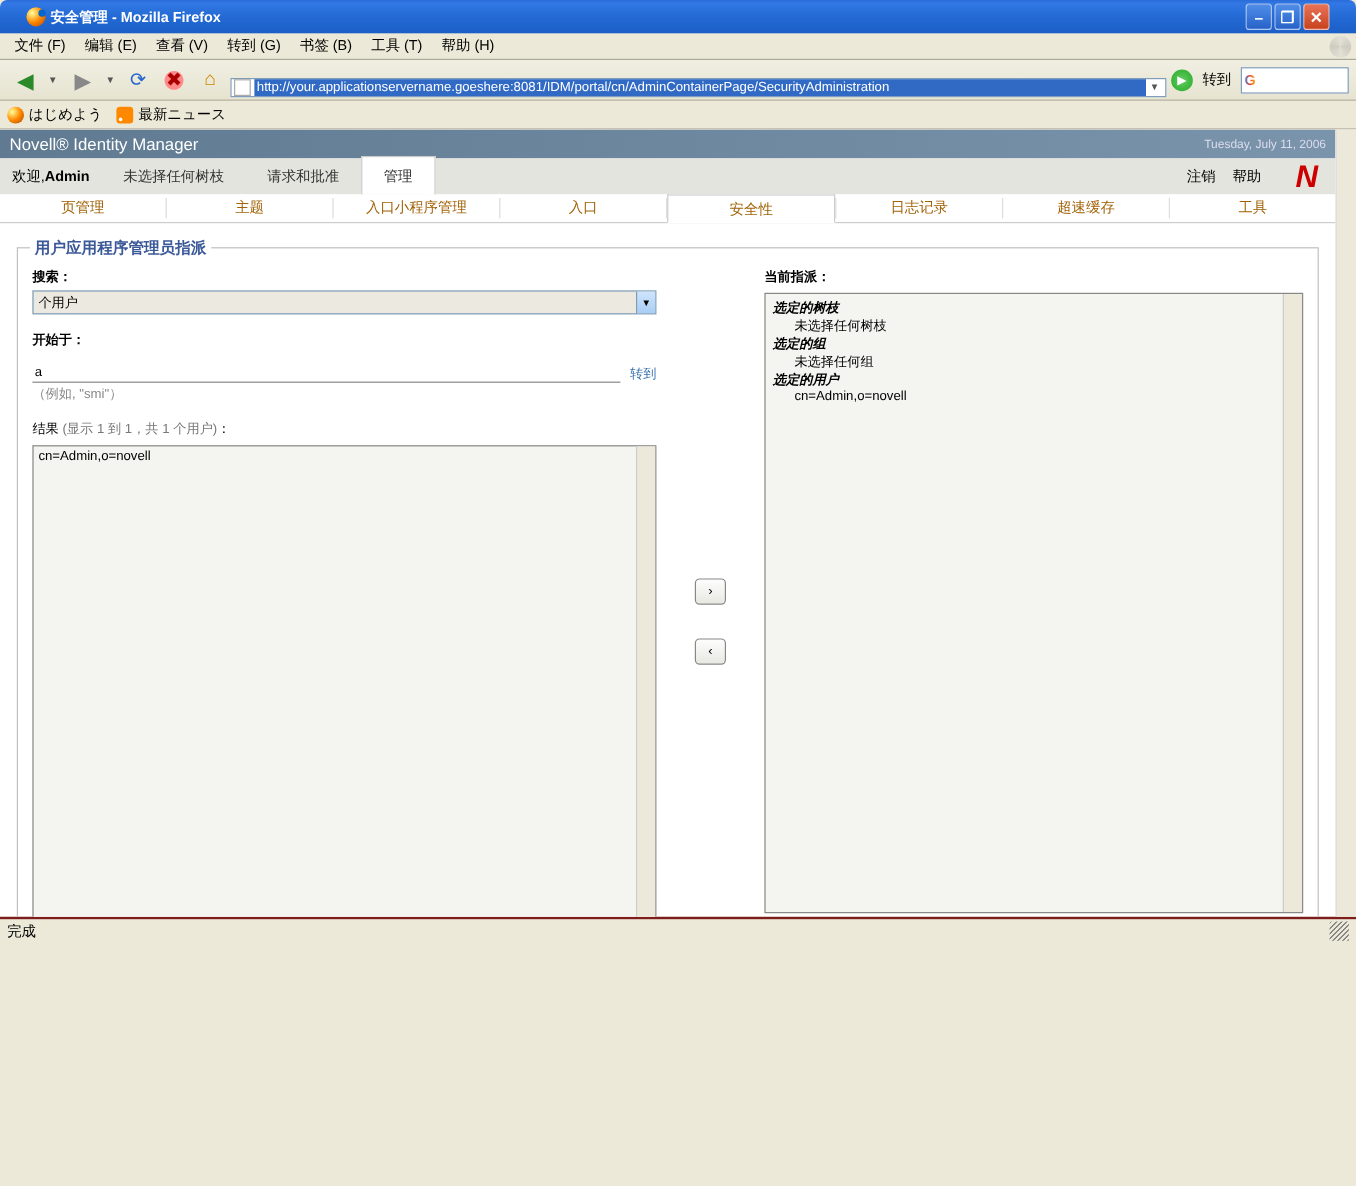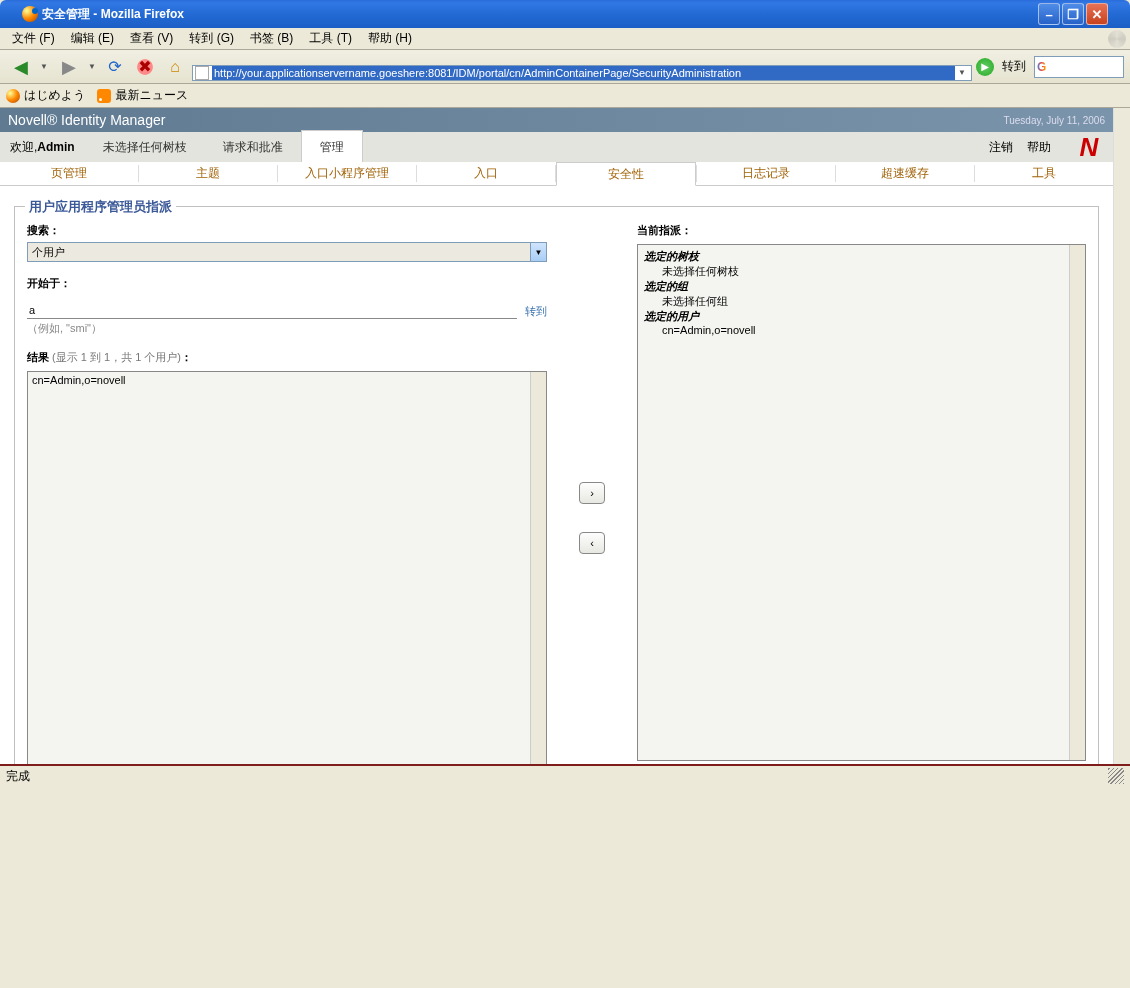--- a/index.html
+++ b/index.html
@@ -77,21 +77,21 @@
 .col-right { flex: 1; }
 
 .label-bold { font-weight: bold; font-size: 11px; margin-bottom: 4px; display: block; }
 .select-full { width: 100%; height: 20px; border: 1px solid #7f9db9; background: #eceae0; font-size: 11px; padding: 1px 4px; position: relative; display: flex; align-items: center; }
 .select-full .dd { position: absolute; right: 0; top: 0; width: 16px; height: 100%; background: linear-gradient(to bottom, #cfe4fd, #a9cdf5); border-left: 1px solid #7f9db9; display: flex; align-items: center; justify-content: center; font-size: 8px; }
 .text-input { width: 490px; height: 18px; border: none; border-bottom: 1px solid #888; background: transparent; font-size: 11px; padding: 1px 2px; }
 .starts-row { display: flex; align-items: flex-end; margin-bottom: 2px; }
 .go-link { color: #3b73af; font-size: 11px; cursor: pointer; margin-left: auto; }
 .hint { color: #888; font-size: 11px; margin-top: 2px; }
 .results-label { margin-top: 14px; font-size: 11px; }
-.results-label b { font-weight: bold; }
+.results-label b { font-weight: normal; }
 .results-label .count { color: #777; }
 .listbox { width: 100%; height: 398px; border: 1px solid #888; margin-top: 6px; background: #f4f4f0; position: relative; padding: 2px 20px 2px 4px; font-size: 11px; }
 .listbox-scroll { position: absolute; right: 0; top: 0; width: 16px; height: 100%; background: #ede9da; border-left: 1px solid #ccc; }
 .assign-box { width: 100%; height: 517px; border: 1px solid #888; margin-top: 6px; background: #f4f4f0; position: relative; padding: 4px 20px 4px 6px; font-size: 11px; }
 .assign-box b { font-style: italic; font-weight: bold; display: block; }
 .assign-box .ind { padding-left: 18px; }
 
 .arrow-btn { width: 26px; height: 22px; border: 1px solid #888; border-radius: 4px; background: linear-gradient(to bottom, #fdfdfd, #e8e8e2); display: flex; align-items: center; justify-content: center; font-size: 11px; cursor: pointer; }
 
 .save-btn { margin-top: 20px; padding: 2px 14px; border: 1px solid #888; border-radius: 3px; background: linear-gradient(to bottom, #fdfdfd, #e8e8e2); font-size: 12px; cursor: pointer; }

